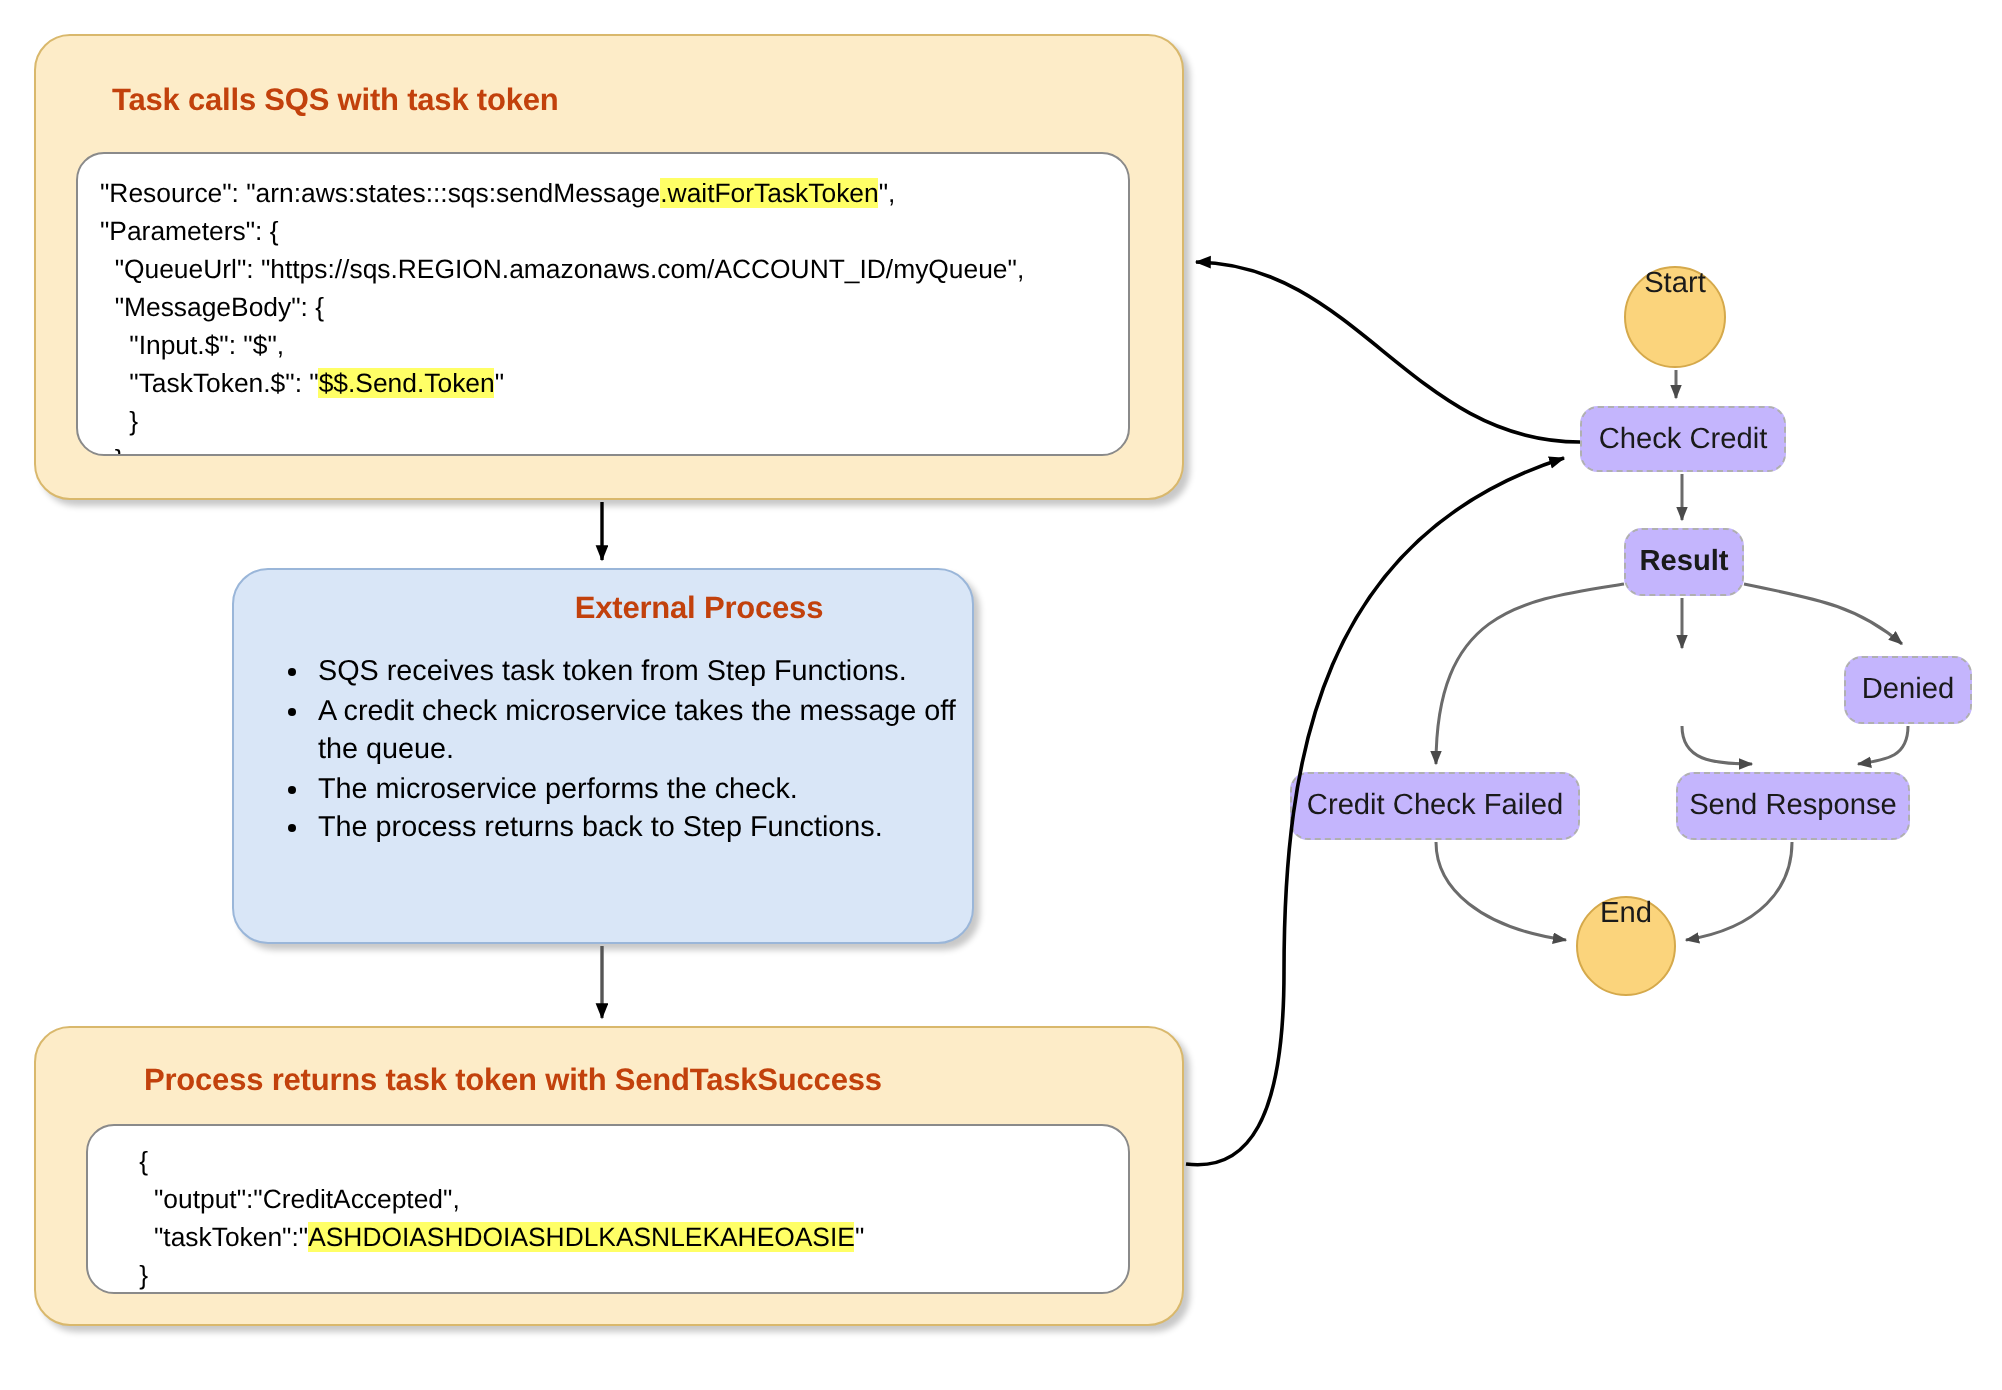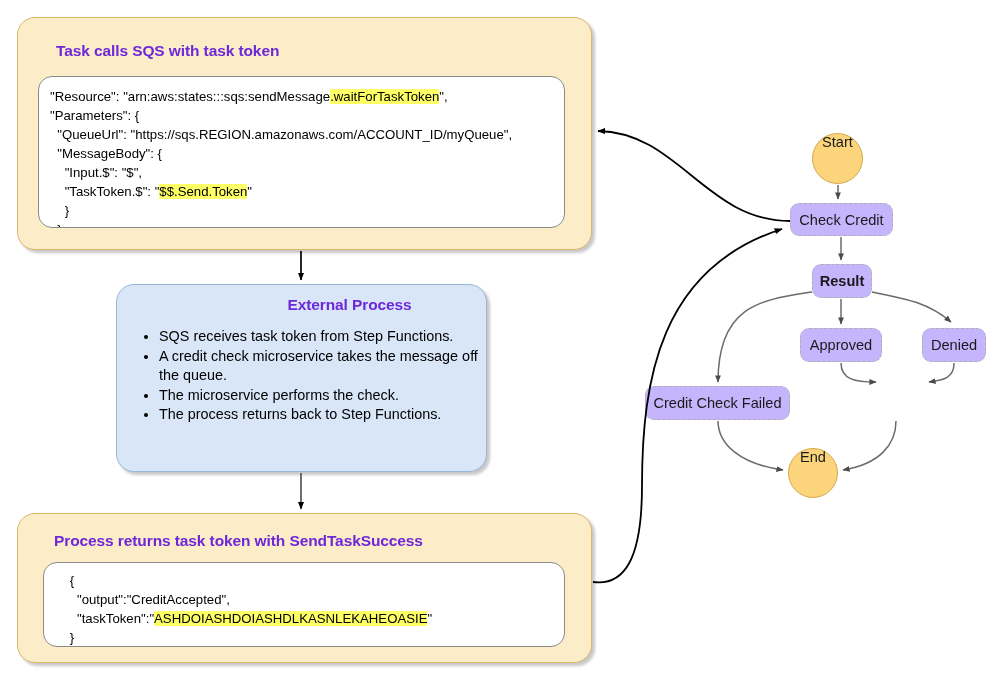--- a/index.html
+++ b/index.html
@@ -43,21 +43,21 @@
     border: 1px solid #9ab6d9;
     border-radius: 18px;
     box-sizing: border-box;
   }
 
   .panel-title {
     position: absolute;
     font-weight: bold;
     font-size: 15.5px;
     letter-spacing: -0.1px;
-    color: #6d28d9;
+    color: #c2410c;
     white-space: nowrap;
   }
   .panel-title.center {
     width: 100%;
     text-align: center;
     left: 0;
   }
 
   
   .codebox {
@@ -154,21 +154,21 @@
     <div class="panel-title center" style="top:11px;margin-left:48px;">External Process</div>
     <ul class="bullets" style="left:20px; top:42px; width:330px;">
       <li>SQS receives task token from Step Functions.</li>
       <li>A credit check microservice takes the message off the queue.</li>
       <li>The microservice performs the check.</li>
       <li>The process returns back to Step Functions.</li>
     </ul>
   </div>
 
   <div class="panel-orange shadowed" style="left:17px; top:513px; width:575px; height:150px;">
-    <div class="panel-title" style="left:36px; top:18px;">Process returns task token with SendTaskSuccess</div>
+    <div class="panel-title" style="left:54px; top:18px;">Process returns task token with SendTaskSuccess</div>
   </div>
 
   <div class="codebox" style="left:43px; top:562px; width:522px; height:85px;">
     <div class="code" style="left:11px; top:8px;"><span><span>    {</span></span>
 <span><span>      "output":"CreditAccepted",</span></span>
 <span><span>      "taskToken":"</span><span class="hl">ASHDOIASHDOIASHDLKASNLEKAHEOASIE</span><span>"</span></span>
 <span><span>    }</span></span></div>
   </div>
 
   <div class="terminal-node" style="left:812px; top:133px; width:51px; height:51px;">
@@ -176,32 +176,32 @@
   </div>
 
   <div class="state-node" style="left:790px; top:203px; width:103px; height:33px;">
     <span>Check Credit</span>
   </div>
 
   <div class="state-node" style="left:812px; top:264px; width:60px; height:34px;font-weight:bold;">
     <span>Result</span>
   </div>
 
-  <div class="state-node" style="left:800px; top:328px; width:82px; height:34px;">
-    <span>Approved</span>
-  </div>
 
   <div class="state-node" style="left:922px; top:328px; width:64px; height:34px;">
     <span>Denied</span>
   </div>
 
   <div class="state-node" style="left:645px; top:386px; width:145px; height:34px;">
     <span>Credit Check Failed</span>
   </div>
 
+  <div class="state-node" style="left:838px; top:386px; width:117px; height:34px;">
+    <span>Send Response</span>
+  </div>
 
   <div class="terminal-node" style="left:788px; top:448px; width:50px; height:50px;">
     <span>End</span>
   </div>
 
   <svg class="edges" viewBox="0 0 1001 695">
     <defs>
       <marker id="arrow-dark" markerWidth="9" markerHeight="9" refX="7.4" refY="3.2" orient="auto" markerUnits="userSpaceOnUse">
         <path d="M0,0 L8,3.2 L0,6.4 z" fill="#000000"></path>
       </marker>

